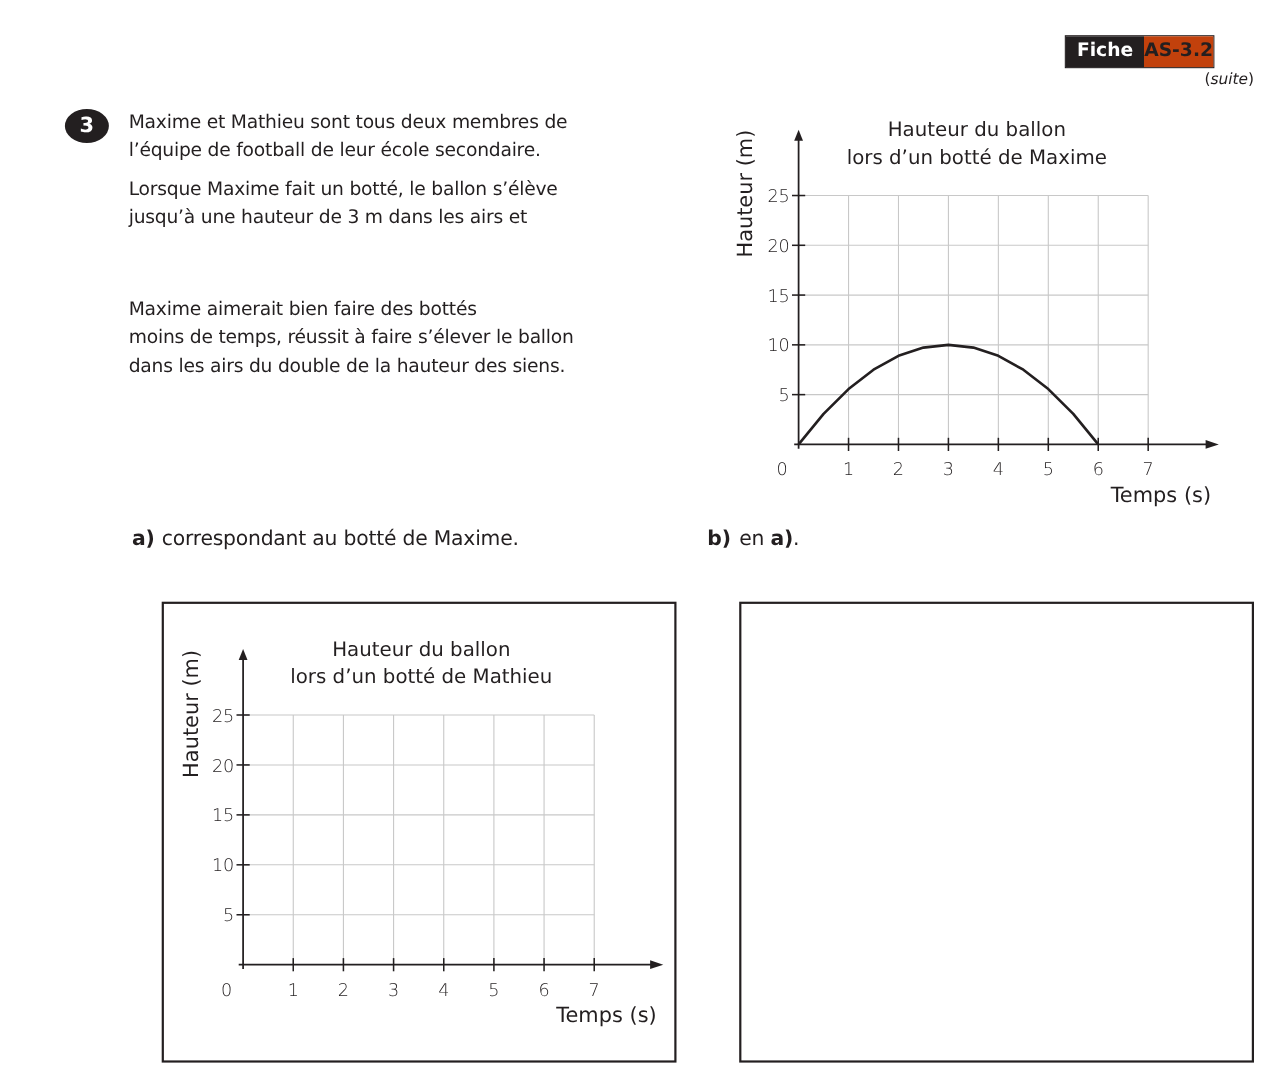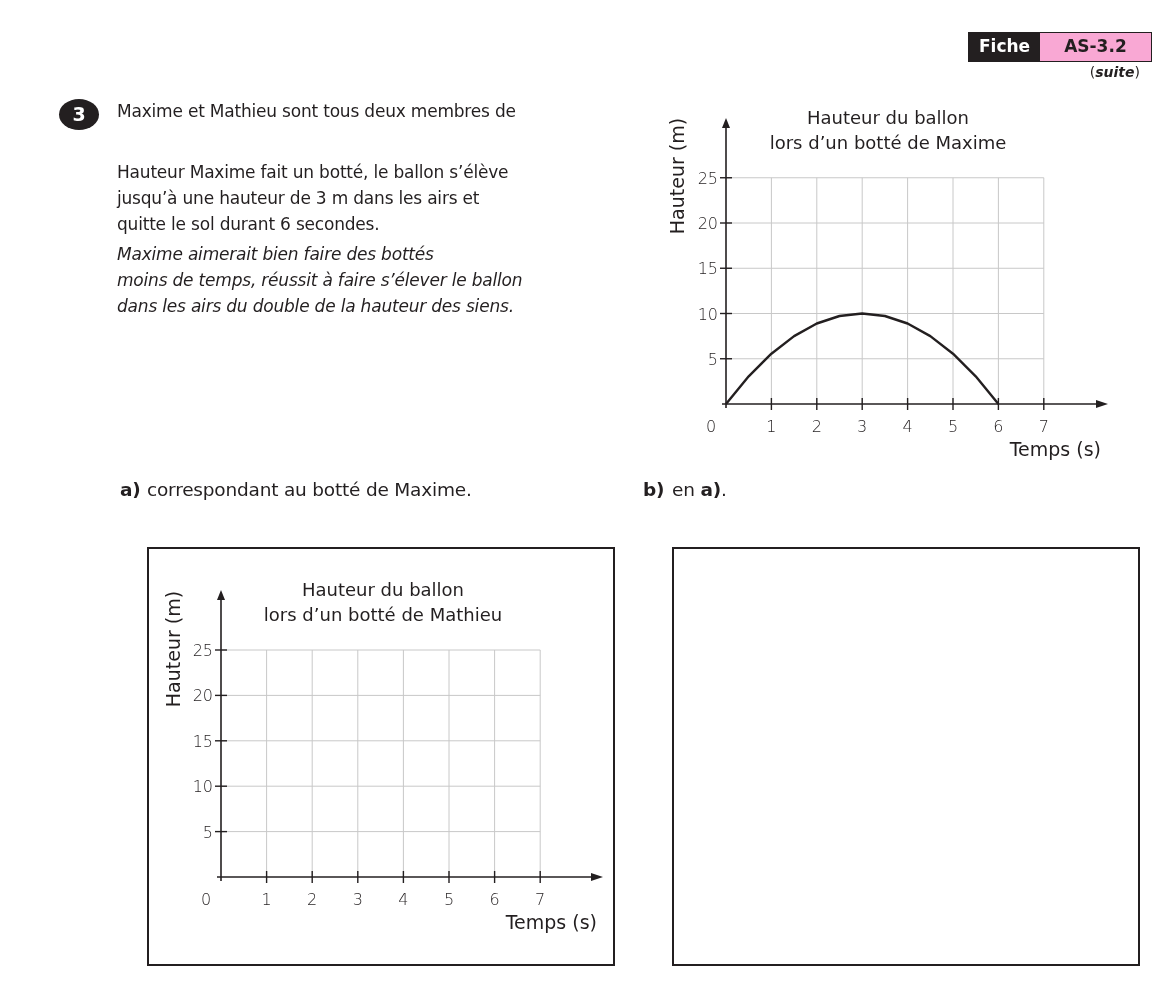--- a/index.html
+++ b/index.html
@@ -1,22 +1,22 @@
 <!DOCTYPE html>
 <html><head>
   <meta charset="utf-8">
   <style>
     html, body { margin: 0; padding: 0; background: #ffffff; }
     body { width: 1170px; height: 981px; position: relative; overflow: hidden;
            font-family: "DejaVu Sans", sans-serif; color: #231f20; }
     .fiche { position: absolute; left: 968px; top: 32px; height: 28px; display: flex; border: 1.5px solid #231f20; }
     .fiche .lbl { background: #231f20; color: #fff; font-weight: bold; font-size: 17px; padding: 0 10px; line-height: 27px; }
-    .fiche .code { background: #f9a8d4; color: #231f20; font-weight: bold; font-size: 17px; padding: 0 24px; line-height: 27px; }
+    .fiche .code { background: #c2410c; color: #231f20; font-weight: bold; font-size: 17px; padding: 0 0; line-height: 27px; }
     .suite { position: absolute; right: 30px; top: 64px; font-size: 14px; }
-    .suite i { font-style: italic; font-weight: bold; }
+    .suite i { font-style: italic; }
     .badge { position: absolute; left: 59px; top: 99px; width: 40px; height: 31px; border-radius: 50%;
              background: #231f20; color: #fff; font-weight: bold; font-size: 19px; text-align: center; line-height: 31px; }
     .para { position: absolute; left: 117px; font-size: 17px; line-height: 26px; letter-spacing: -0.2px; width: 470px; }
     .q { position: absolute; font-size: 18.5px; line-height: 25px; letter-spacing: -0.2px; }
     .q b { font-weight: bold; }
     .box { position: absolute; border: 2px solid #231f20; box-sizing: border-box; background: #fff; }
     svg text { font-family: "DejaVu Sans", sans-serif; fill: #231f20; }
   </style>
 </head>
 <body>
@@ -24,27 +24,27 @@
 <div class="fiche">
   <span class="lbl">Fiche</span>
   <span class="code">AS-3.2</span>
 </div>
 <div class="suite"><span>(</span><i>suite</i><span>)</span></div>
 
 <div class="badge">3</div>
 
 <div class="para" style="top:98px;">
   <div>Maxime et Mathieu sont tous deux membres de</div>
+  <div>l’équipe de football de leur école secondaire.</div>
 </div>
 <div class="para" style="top:159px;">
-  <div>Hauteur Maxime fait un botté, le ballon s’élève</div>
+  <div>Lorsque Maxime fait un botté, le ballon s’élève</div>
   <div>jusqu’à une hauteur de 3 m dans les airs et</div>
-  <div>quitte le sol durant 6 secondes.</div>
 </div>
-<div class="para" style="top:241px;font-style:italic;">
+<div class="para" style="top:268px;">
   <div>Maxime aimerait bien faire des bottés</div>
   <div>moins de temps, réussit à faire s’élever le ballon</div>
   <div>dans les airs du double de la hauteur des siens.</div>
 </div>
 
 <svg id="chart0" style="position:absolute;left:0;top:0;" width="1170" height="981">
     <line x1="771.4" y1="404" x2="771.4" y2="177.74999999999997" stroke="#c8c8c8" stroke-width="1"></line>
     <line x1="816.8" y1="404" x2="816.8" y2="177.74999999999997" stroke="#c8c8c8" stroke-width="1"></line>
     <line x1="862.2" y1="404" x2="862.2" y2="177.74999999999997" stroke="#c8c8c8" stroke-width="1"></line>
     <line x1="907.6" y1="404" x2="907.6" y2="177.74999999999997" stroke="#c8c8c8" stroke-width="1"></line>

